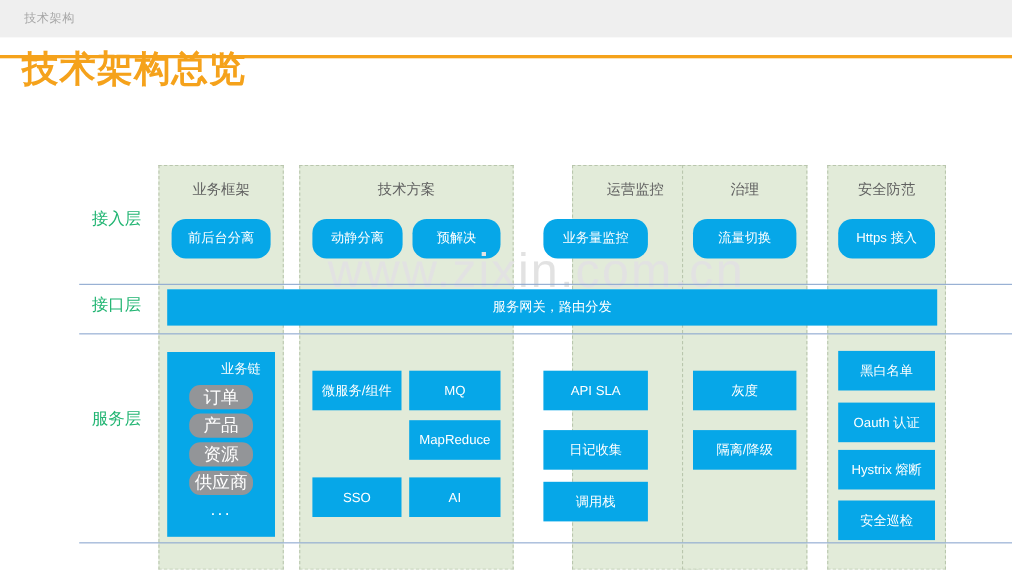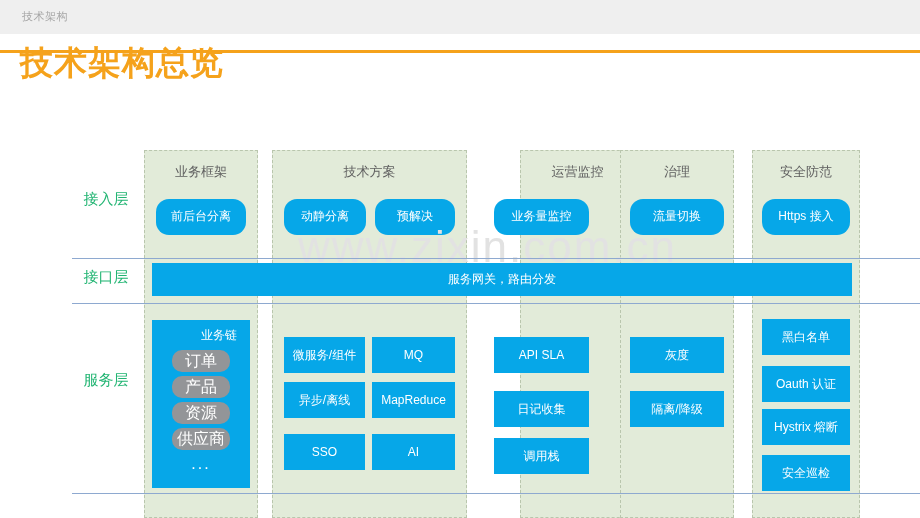--- a/index.html
+++ b/index.html
@@ -290,21 +290,20 @@
     <div class="chain-title">业务链</div>
     <div class="chain-item">订单</div>
     <div class="chain-item">产品</div>
     <div class="chain-item">资源</div>
     <div class="chain-item">供应商</div>
     <div class="chain-item dots">...</div>
   </div>
 
   <div class="svc s1a srow0">微服务/组件</div>
   <div class="svc s1b srow0">MQ</div>
-  <div class="svc s1a srow1">异步/离线</div>
   <div class="svc s1b srow1">MapReduce</div>
   <div class="svc s1a srow2">SSO</div>
   <div class="svc s1b srow2">AI</div>
 
   <div class="svc s2 s2r0">API SLA</div>
   <div class="svc s2 s2r1">日记收集</div>
   <div class="svc s2 s2r2">调用栈</div>
 
   <div class="svc s3 s3r0">灰度</div>
   <div class="svc s3 s3r1">隔离/降级</div>

